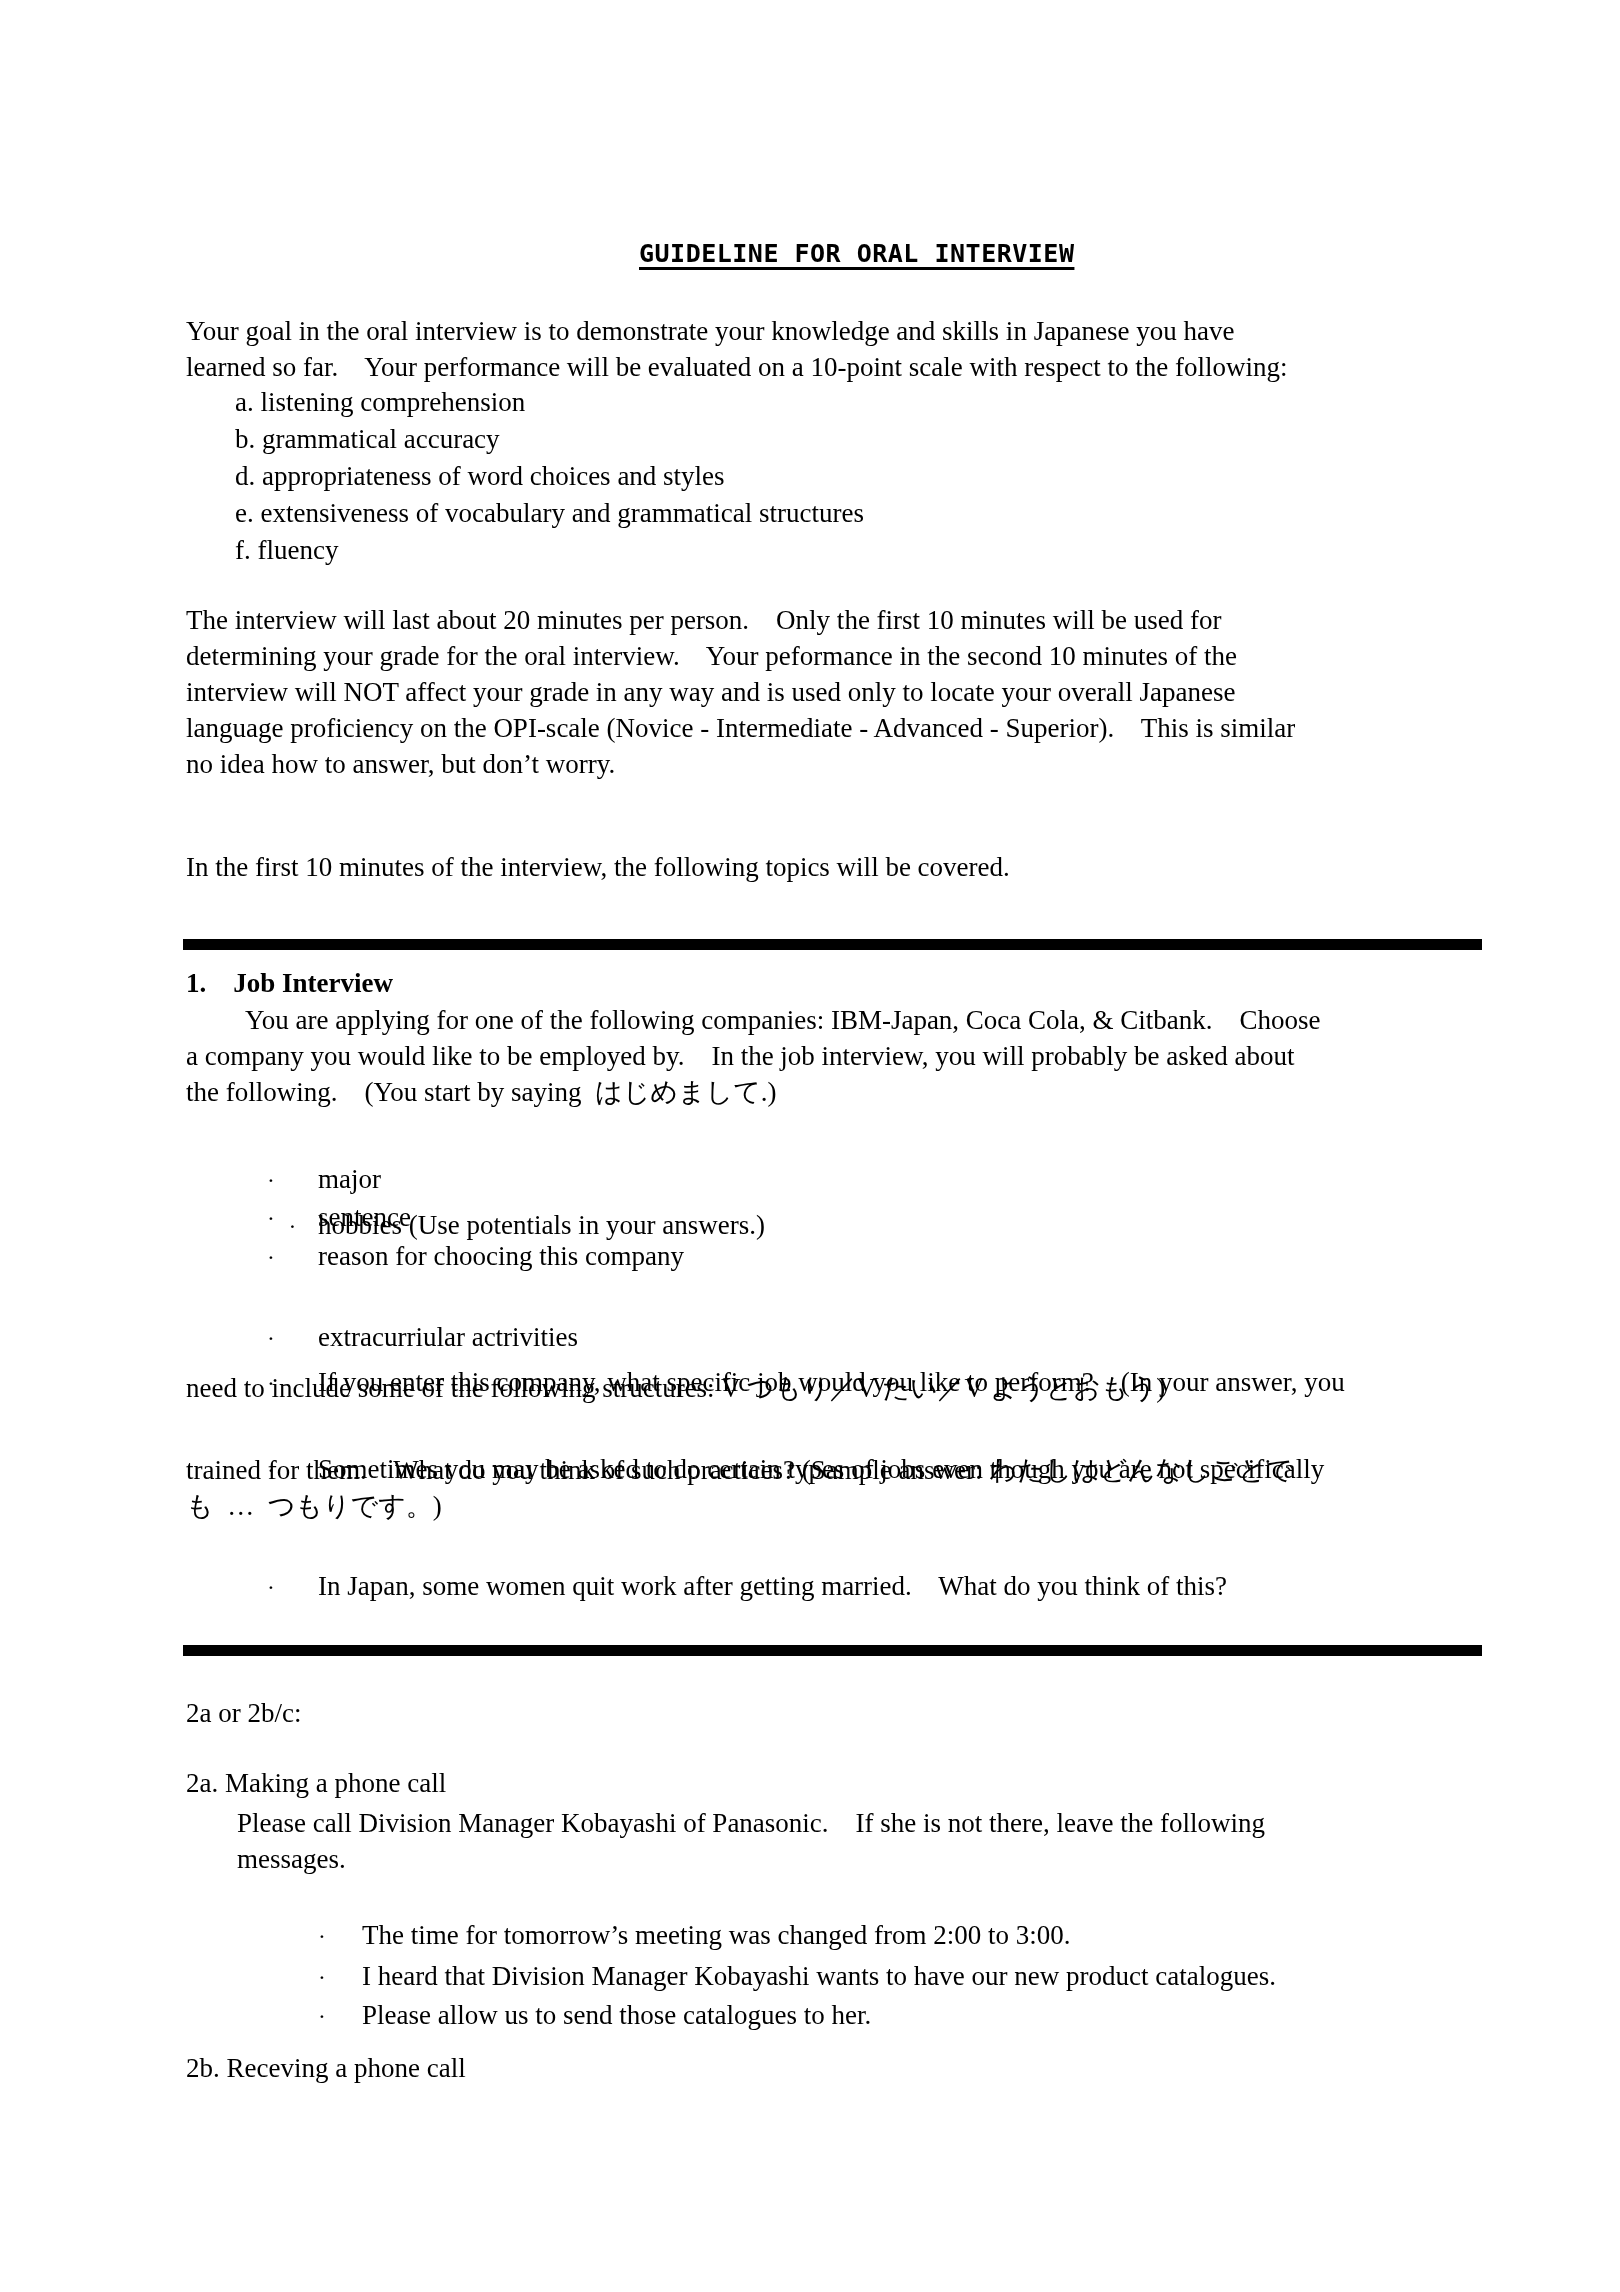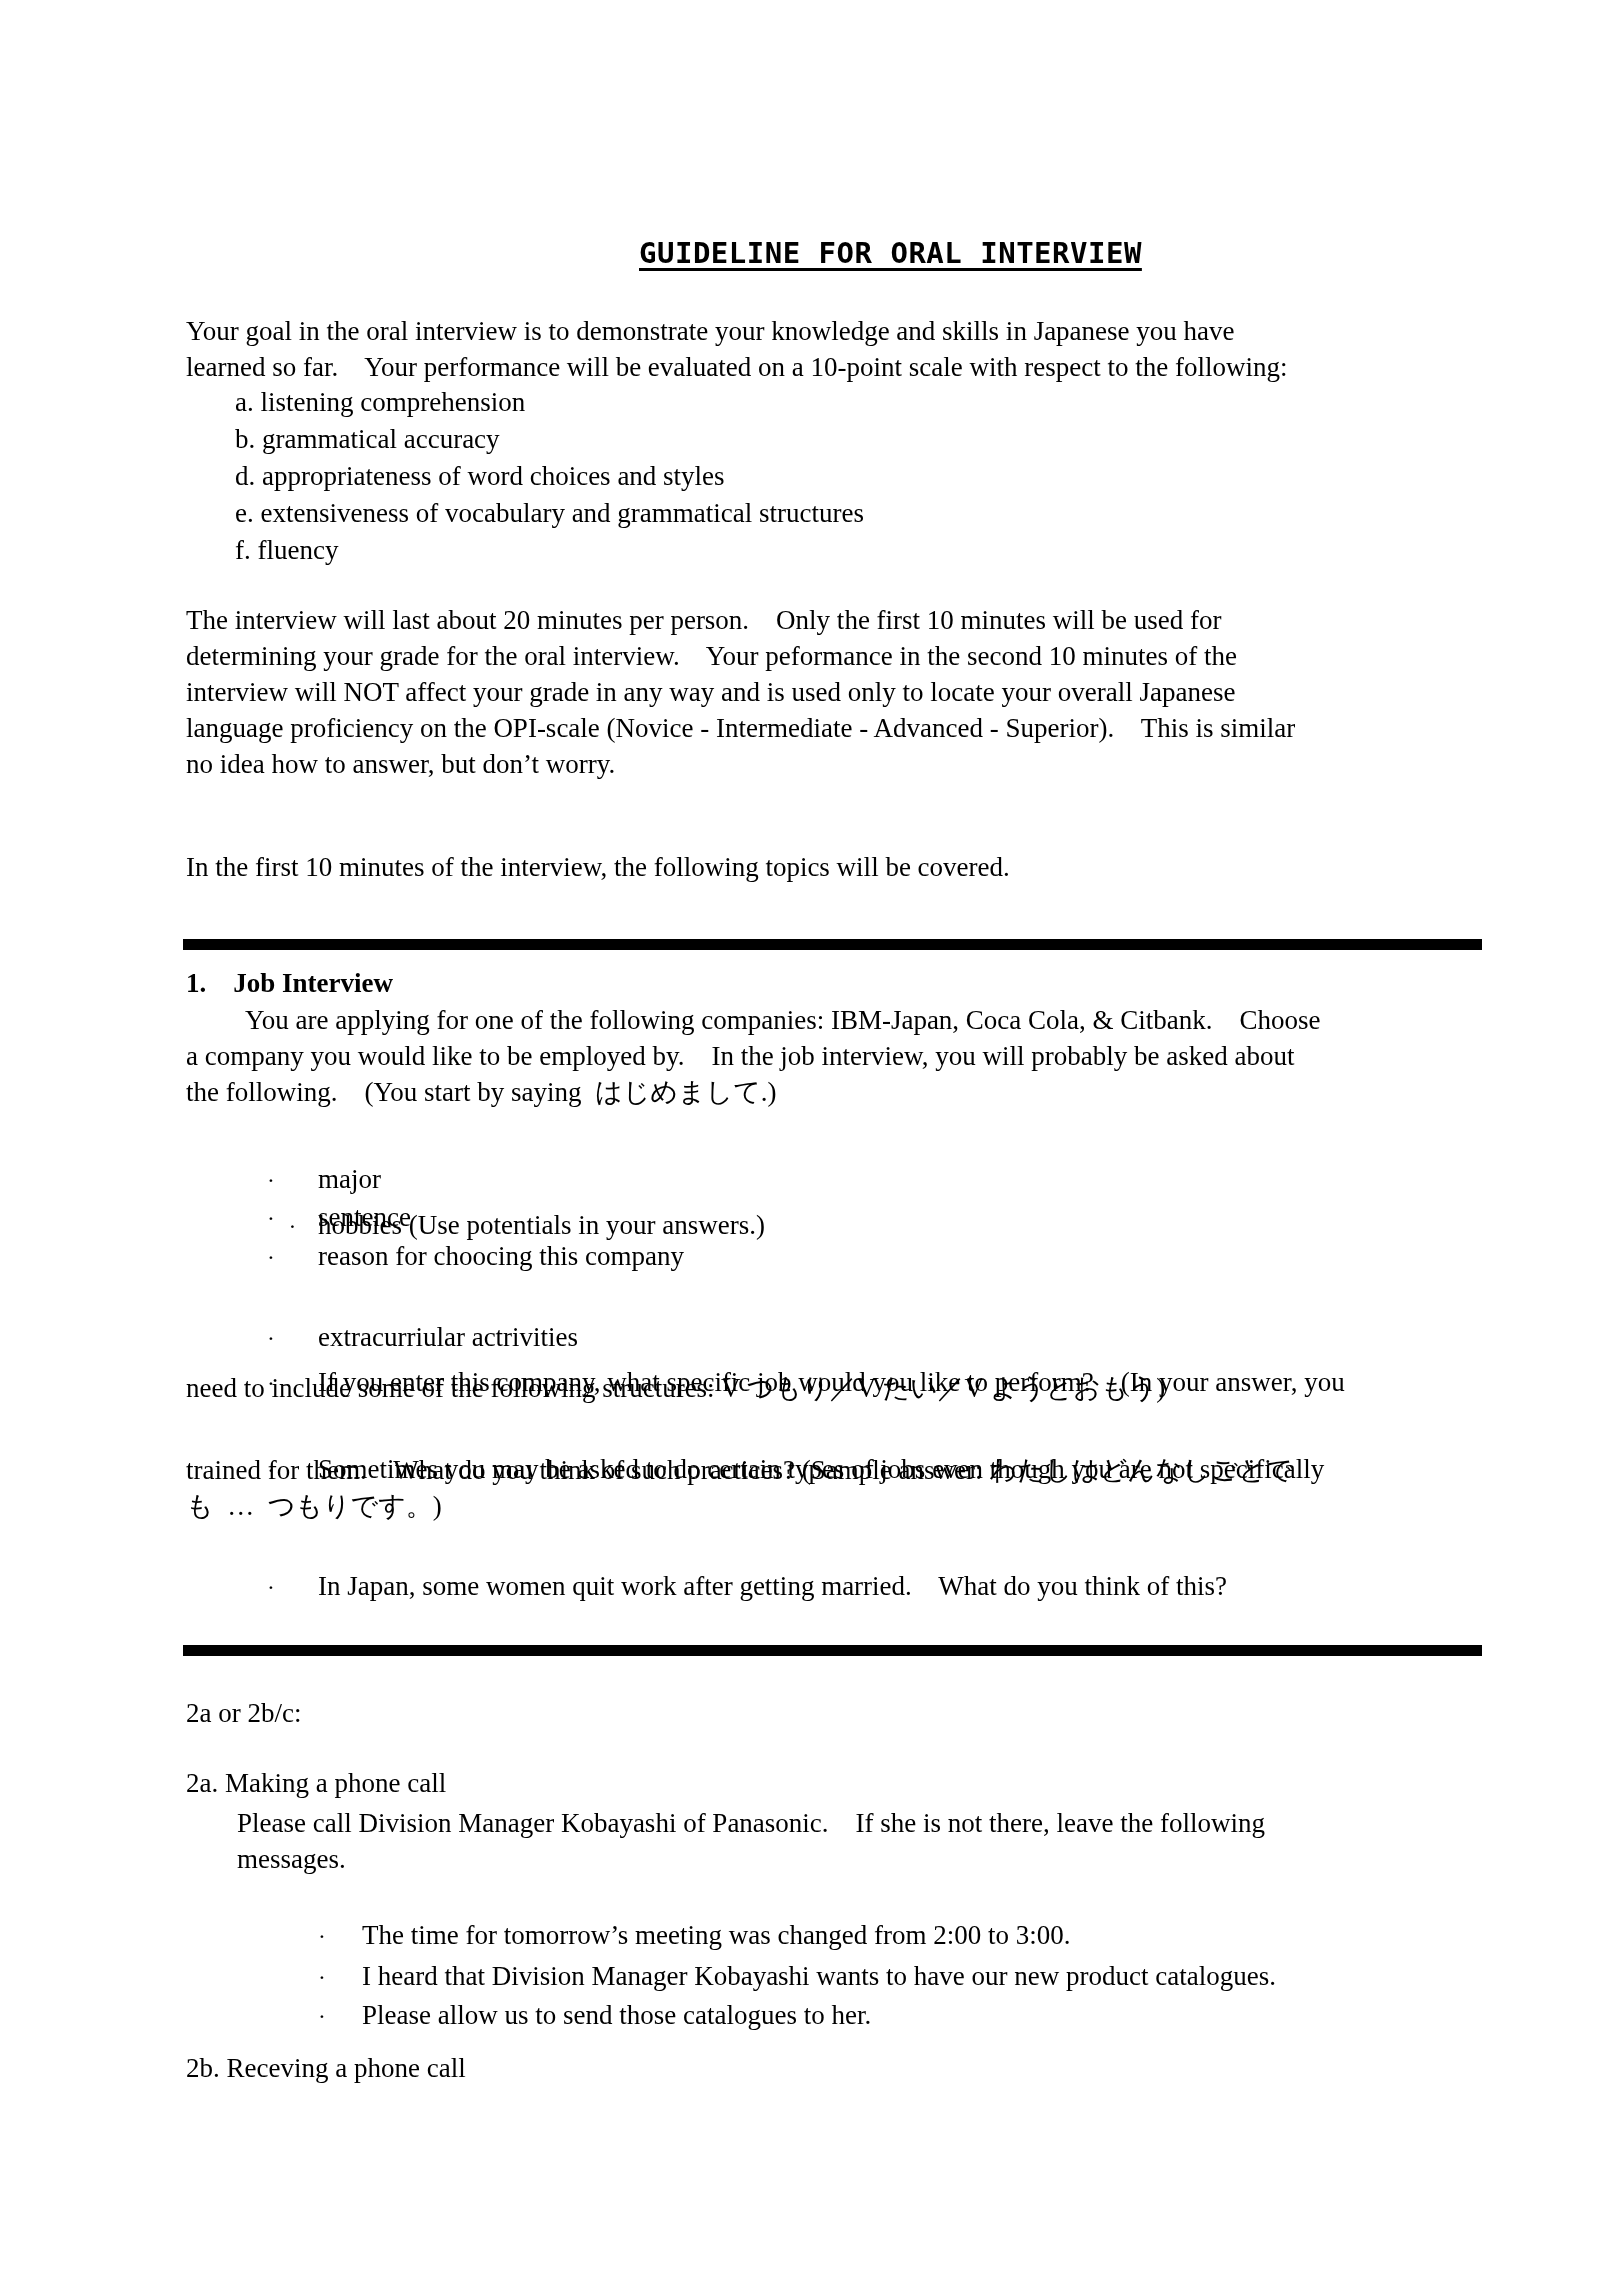--- a/index.html
+++ b/index.html
@@ -11,21 +11,21 @@
     font-size:27px;
     line-height:36px;
     color:#000;
     overflow:hidden;
   }
   .abs{position:absolute;}
   .line{white-space:pre;}
   .title{
     font-family:"DejaVu Sans Mono", monospace;
     font-weight:bold;
-    font-size:29px;
+    font-size:25px;
     letter-spacing:0.5px;
     text-decoration:underline;
     text-underline-offset:4.9px;
     text-decoration-thickness:2.5px;
     white-space:pre;
   }
   .rule{position:absolute;left:183px;width:1299px;height:10.8px;background:#000;}
   .bold{font-weight:bold;}
   .indent{padding-left:59px;}
   .bullet-row{position:absolute;left:240px;white-space:pre;}

